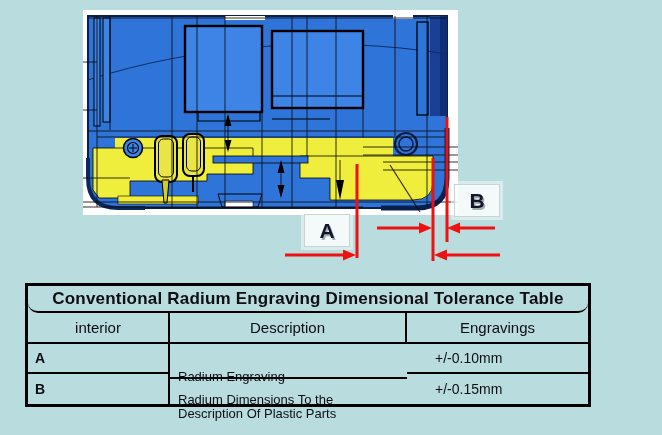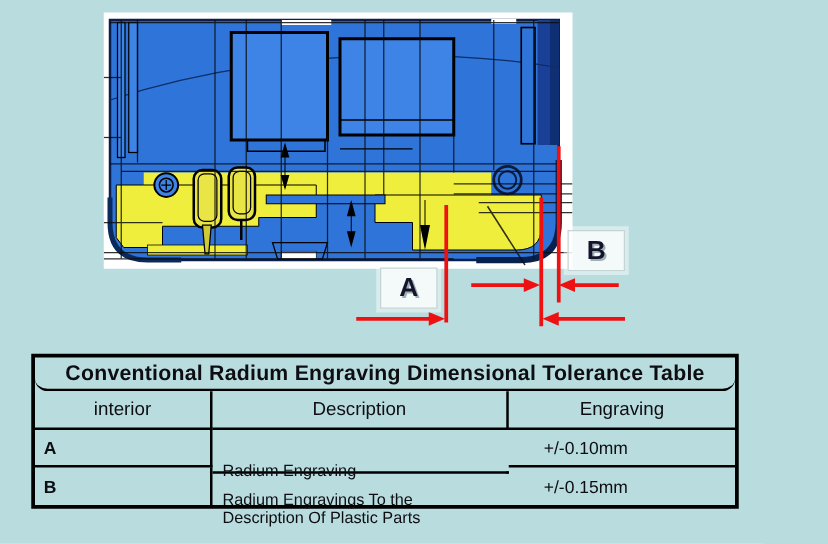--- a/index.html
+++ b/index.html
@@ -179,33 +179,33 @@
   </div>
   <div class="dim-label label-b">
     <span>B</span>
   </div>
 
   <div class="tol-table">
     <div class="tc t-title">Conventional Radium Engraving Dimensional Tolerance Table</div>
 
     <div class="tc t-head v-line">interior</div>
     <div class="tc t-head v-line">Description</div>
-    <div class="tc t-head">Engraving</div>
+    <div class="tc t-head">Engravings</div>
 
     <div class="tc row-a v-line cell-dim">A</div>
     <div class="tc row-a v-line cell-desc">
       <div>
         <div>Radium Engraving</div>
       </div>
     </div>
     <div class="tc row-a cell-allow">+/-0.10mm</div>
 
     <div class="tc v-line cell-dim">B</div>
     <div class="tc v-line cell-desc">
       <div>
-        <div>Radium Engravings To the</div>
+        <div>Radium Dimensions To the</div>
         <div>Description Of Plastic Parts</div>
       </div>
     </div>
     <div class="tc cell-allow">+/-0.15mm</div>
   </div>
 
 </div>
 
 </body></html>

